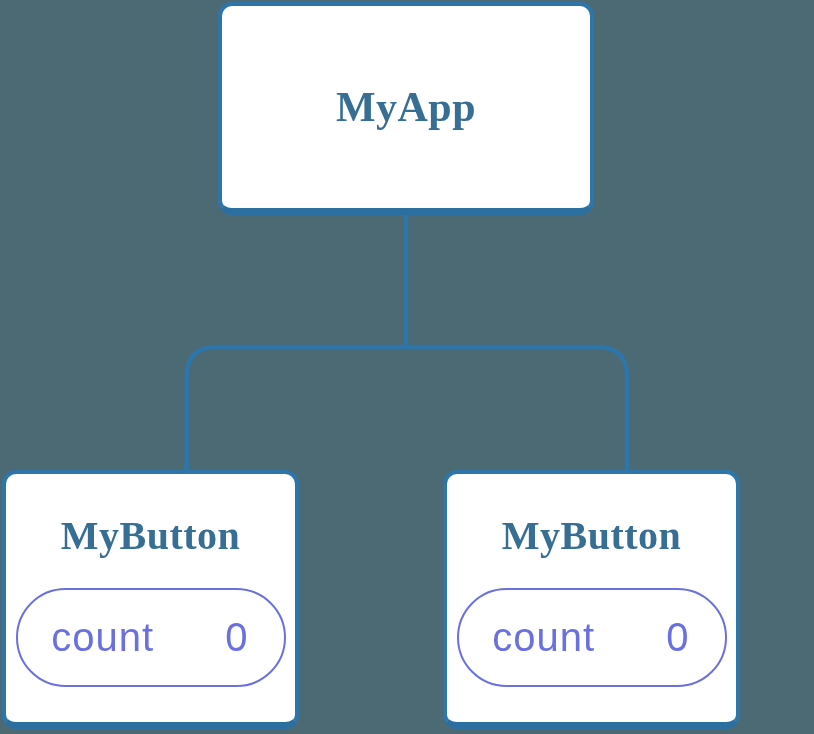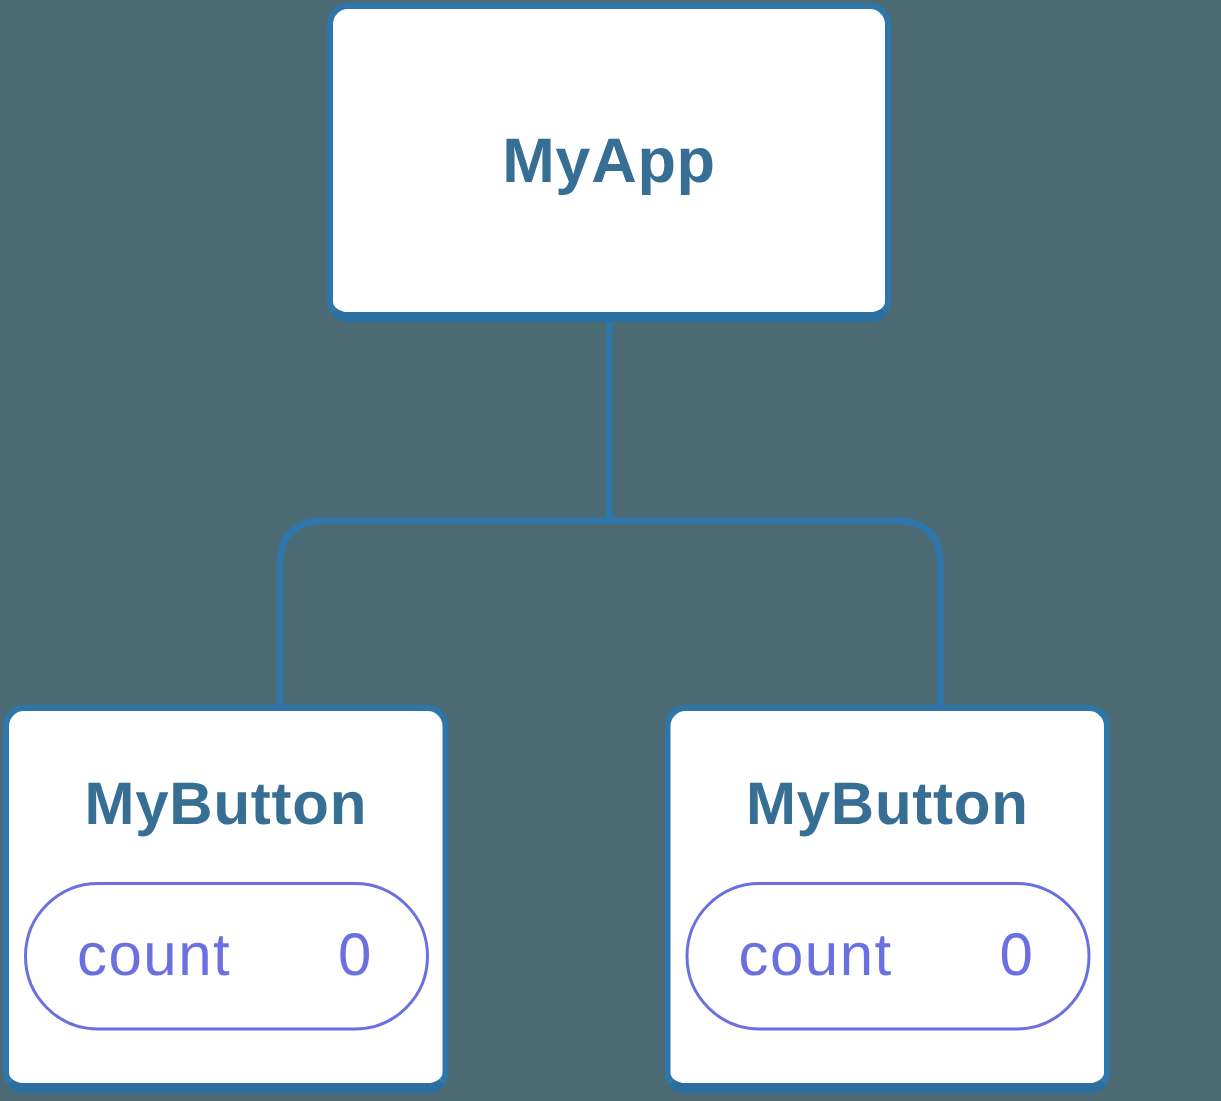--- a/index.html
+++ b/index.html
@@ -56,20 +56,21 @@
   }
   .node-child-left  { left: 2px; }
   .node-child-right { left: 443px; }
   .node-label {
     color: var(--label);
     font-size: 40px;
     font-weight: bold;
     letter-spacing: 0.5px;
     line-height: 1.1;
     white-space: nowrap;
+    font-family: Liberation Serif, serif;
   }
   .node-root .node-label { font-size: 42px; }
   .state-pill {
     margin-top: 30px;
     width: 270px;
     height: 99px;
     border: 2.5px solid var(--accent);
     border-radius: 60px;
     display: flex;
     align-items: center;

